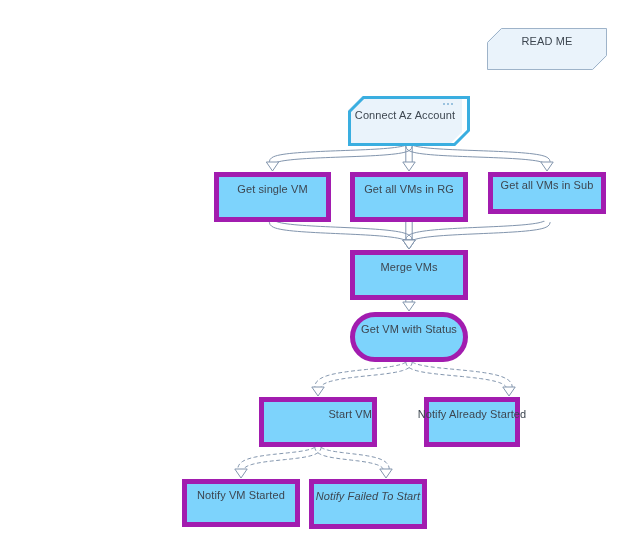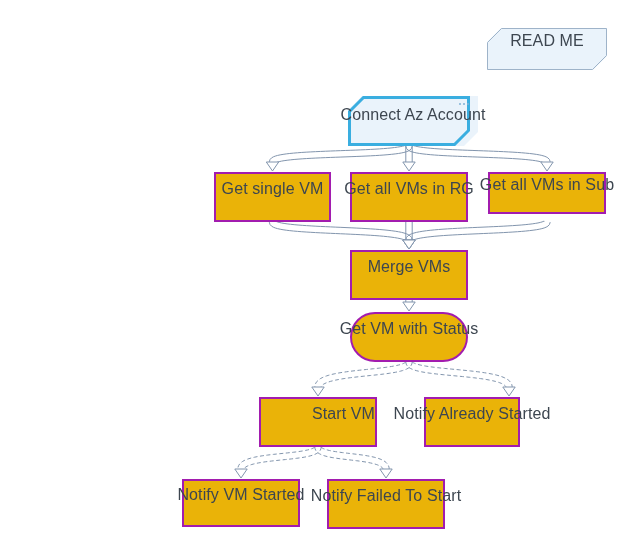--- a/index.html
+++ b/index.html
@@ -24,29 +24,29 @@
     position: absolute;
     left: 0;
     top: 0;
     width: 636px;
     height: 549px;
     pointer-events: none;
   }
   .node {
     position: absolute;
     box-sizing: border-box;
-    background: #eab308;
-    border: 2px solid #a21caf;
+    background: #7dd3fc;
+    border: 5px solid #a21caf;
     display: flex;
     align-items: center;
     justify-content: center;
     z-index: 2;
   }
   .node .node-label {
-    font-size: 16px;
+    font-size: 11px;
     color: #3d4650;
     text-align: center;
     line-height: 14px;
     letter-spacing: 0.1px;
     white-space: nowrap;
     position: relative;
     top: -8px;
   }
   
   .node.clipped {
@@ -148,21 +148,21 @@
       </g>
     </svg>
   <div id="node-layer">
       <div class="node clipped" style="left: 487px; top: 28px; width: 120px; height: 42px;">
         <div class="shape-fill"></div>
         <svg class="shape-outline" width="120" height="42">
           <polygon points="14.5,0.5 119.5,0.5 119.5,27.5 105.5,41.5 0.5,41.5 0.5,14.5" fill="none" stroke="#9eb3c9" stroke-width="1" stroke-linejoin="miter"></polygon>
         </svg>
         <span class="node-label">READ ME</span>
       </div>
-      <div class="node clipped selected" style="left: 348px; top: 96px; width: 130px; height: 50px;">
+      <div class="node clipped selected" style="left: 348px; top: 96px; width: 114px; height: 50px;">
         <div class="shape-fill"></div>
         <svg class="shape-outline" width="122" height="50">
           <polygon points="15.5,1.5 120.5,1.5 120.5,34.5 106.5,48.5 1.5,48.5 1.5,15.5" fill="none" stroke="#3aaee0" stroke-width="3" stroke-linejoin="miter"></polygon>
         </svg>
         <span class="node-label">Connect Az Account</span>
         <span class="ellipsis-menu">
           <i></i>
           <i></i>
           <i></i>
         </span>
@@ -184,17 +184,17 @@
       </div>
       <div class="node" style="left: 259px; top: 397px; width: 118px; height: 50px; justify-content: flex-end;">
         <span class="node-label">Start VM</span>
       </div>
       <div class="node" style="left: 424px; top: 397px; width: 96px; height: 50px;">
         <span class="node-label">Notify Already Started</span>
       </div>
       <div class="node" style="left: 182px; top: 479px; width: 118px; height: 48px;">
         <span class="node-label">Notify VM Started</span>
       </div>
-      <div class="node" style="left: 327px; top: 479px; width: 118px; height: 50px;">
+      <div class="node" style="left: 309px; top: 479px; width: 118px; height: 50px; font-style: italic;">
         <span class="node-label">Notify Failed To Start</span>
       </div>
     </div>
 </div>
 
 </body></html>

